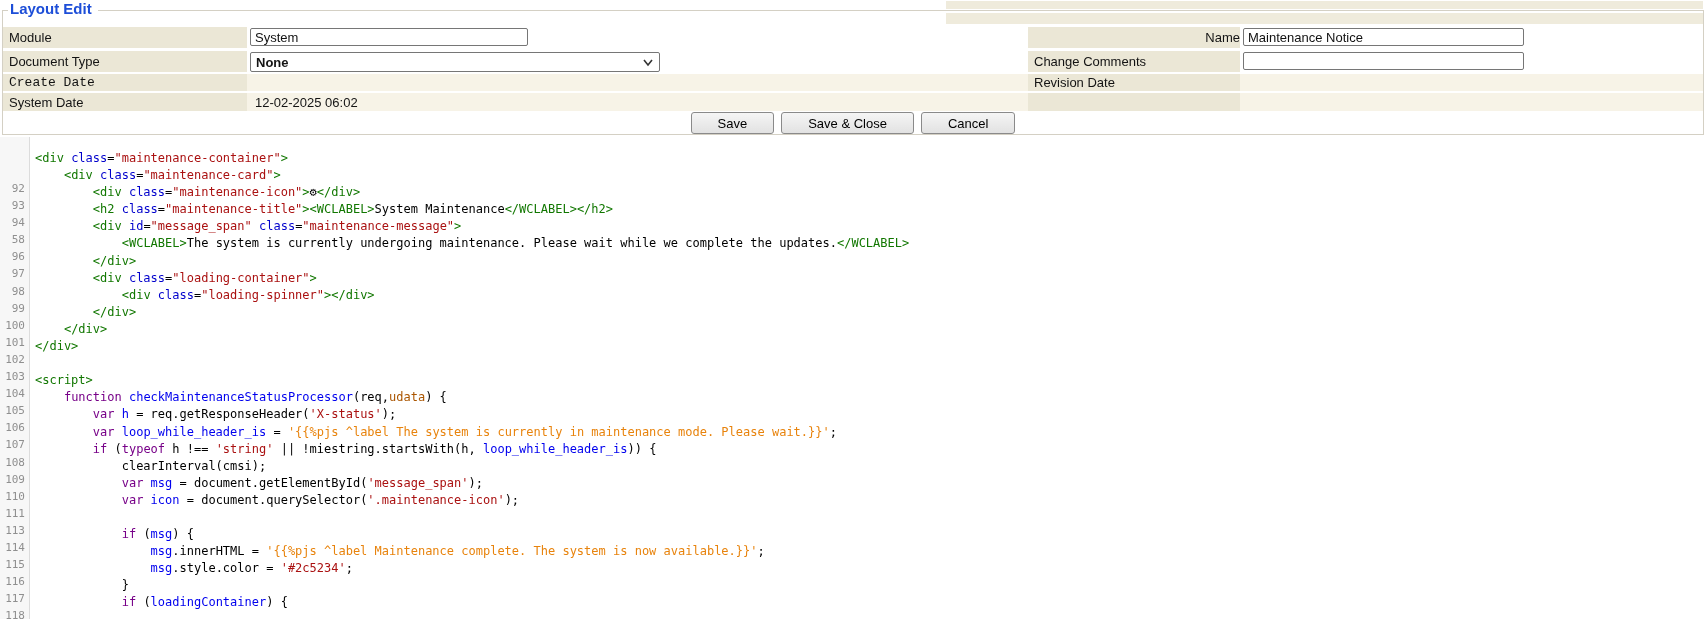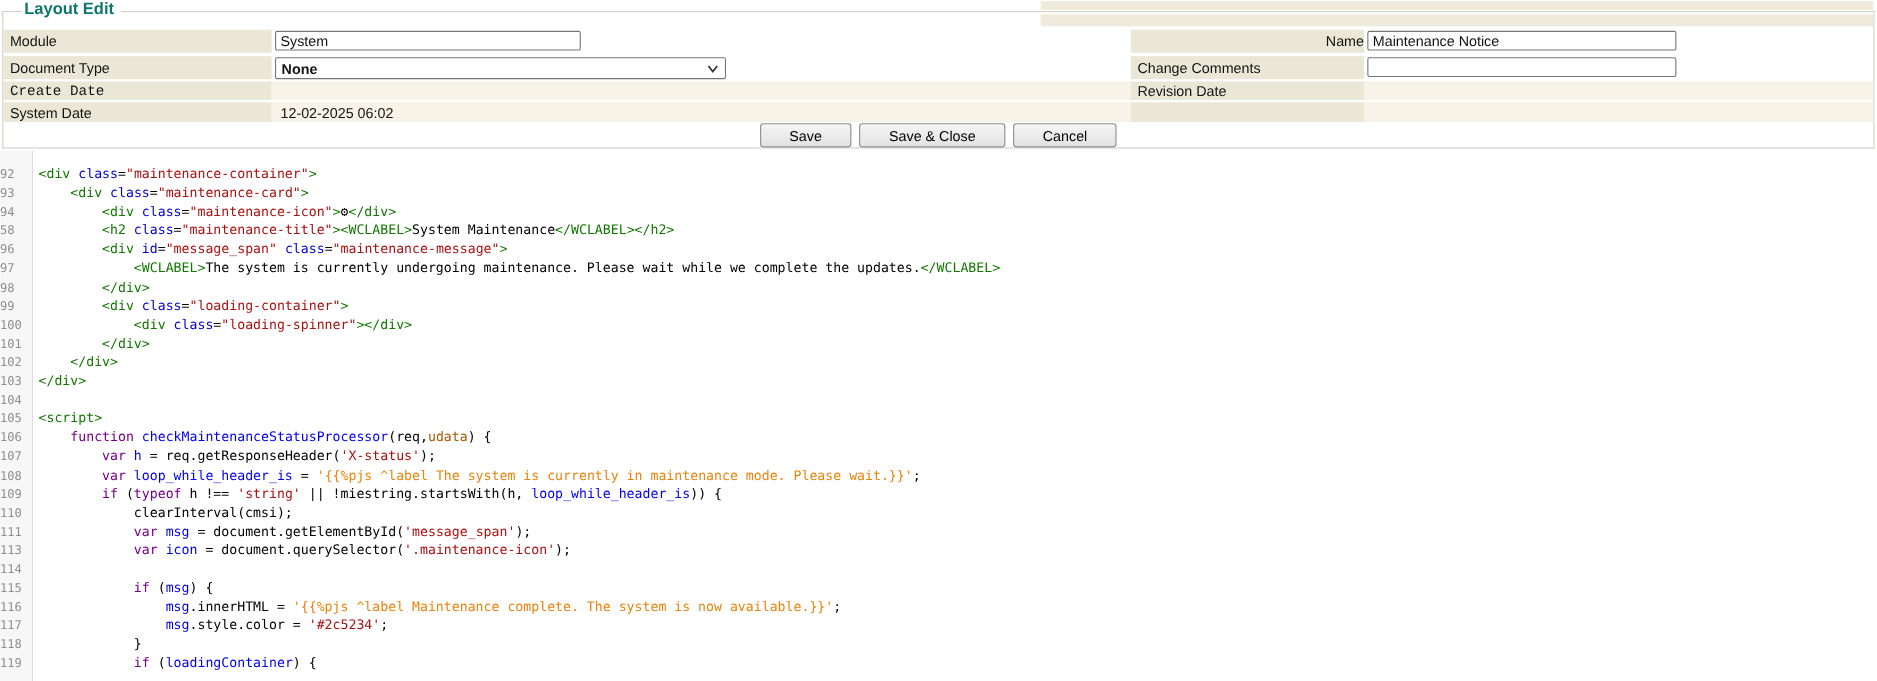--- a/index.html
+++ b/index.html
@@ -6,22 +6,22 @@
   html,body { background:#ffffff; }
   #app {
     position:relative; width:1706px; height:619px; overflow:hidden;
     font-family:"Liberation Sans", sans-serif; font-size:13px; color:#141414;
     background:#ffffff;
   }
   
   .abs { position:absolute; }
   .fs-line { background:#d4d0c4; }
   .legend {
-    position:absolute; left:20px; top:0px; z-index:3; background:#ffffff;
-    padding:0 6px 0 2px; font-weight:bold; font-size:15px; color:#0f766e;
+    position:absolute; left:8px; top:0px; z-index:3; background:#ffffff;
+    padding:0 6px 0 2px; font-weight:bold; font-size:15px; color:#1d4ed8;
   }
   .cell-label {
     background:#ebe7d6; display:flex; align-items:center; padding-left:6px;
     color:#131313;
   }
   .cell-ro { background:#f7f3e7; display:flex; align-items:center; padding-left:8px; }
   .band { background:#efebdc; }
   input.txt {
     position:absolute; height:18px; border:1px solid #767676; border-radius:2px;
     background:#ffffff; font-family:"Liberation Sans", sans-serif; font-size:13px;
@@ -45,22 +45,22 @@
   
   #code {
     position:absolute; top:137px; left:0; right:0; bottom:0;
     background:linear-gradient(to right, #f7f7f7 0px, #f7f7f7 29px, #dcdcdc 29px, #dcdcdc 30px, #ffffff 30px);
     padding-top:13px;
     font-family:"DejaVu Sans Mono","Liberation Mono", monospace;
     font-size:12px; overflow:hidden;
   }
   .cl { display:flex; height:17.1px; line-height:17.1px; white-space:pre; }
   .ln {
-    flex:0 0 25px; width:25px; color:#8f8f8f;
-    font-size:11px; padding-right:0px;
+    flex:0 0 25px; width:25px; text-align:right; color:#8f8f8f;
+    font-size:11px; padding-right:0px;margin-top:30px;
   }
   .codetxt { padding-left:10px; color:#000; }
   .tk-t { color:#117700; }   
   .tk-a { color:#0000cc; }   
   .tk-s { color:#aa1111; }   
   .tk-o { color:#e8830c; }   
   .tk-k { color:#770088; }   
   .tk-d { color:#0000ee; }   
   .tk-b { color:#aa5500; }   
   .tk-p { color:#000000; }   

